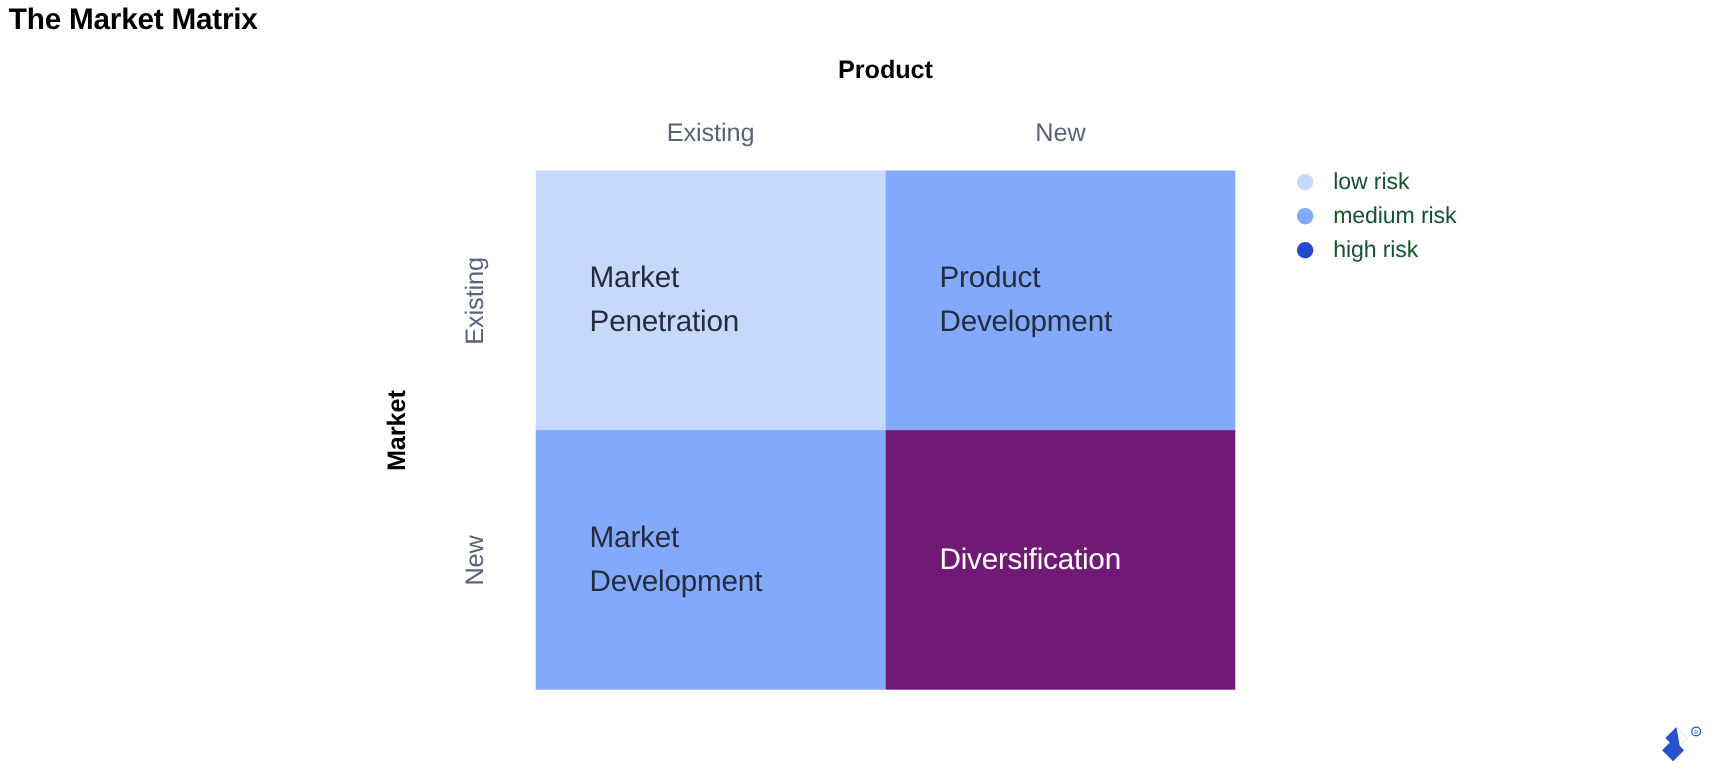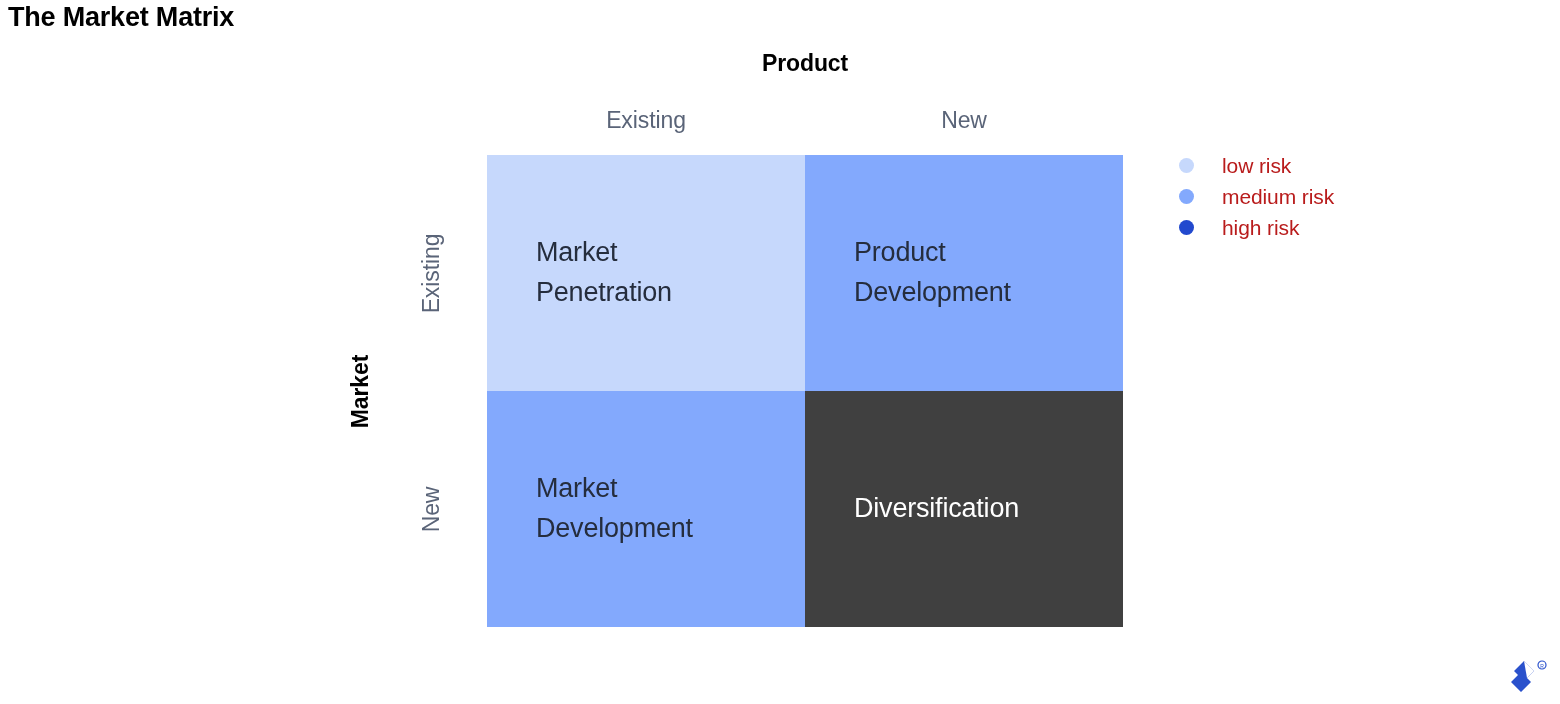--- a/index.html
+++ b/index.html
@@ -137,23 +137,23 @@
     align-items: center;
     height: 31px;
   }
   .legend-dot {
     width: 15px;
     height: 15px;
     border-radius: 50%;
     flex: 0 0 auto;
   }
   .legend-text {
-    margin-left: 28px;
+    margin-left: 18px;
     font-size: 21px;
-    color: #b91c1c;
+    color: #14532d;
     letter-spacing: -0.1px;
     white-space: nowrap;
   }
 
   
   .logo {
     position: absolute;
     left: 1502px;
     top: 660px;
     width: 46px;
@@ -192,21 +192,21 @@
 Penetration</div>
   </div>
   <div class="quadrant" style="background: rgb(131, 169, 253);">
     <div class="quadrant-label" style="color: rgb(37, 45, 61);">Product
 Development</div>
   </div>
   <div class="quadrant" style="background: rgb(131, 169, 253);">
     <div class="quadrant-label" style="color: rgb(37, 45, 61);">Market
 Development</div>
   </div>
-  <div class="quadrant" style="background: #404040;">
+  <div class="quadrant" style="background: #701a75;">
     <div class="quadrant-label" style="color: rgb(255, 255, 255);">Diversification</div>
   </div>
 </div>
 
 <div class="legend">
   <div class="legend-row">
     <div class="legend-dot" style="background: rgb(198, 216, 252);"></div>
     <div class="legend-text">low risk</div>
   </div>
   <div class="legend-row">

